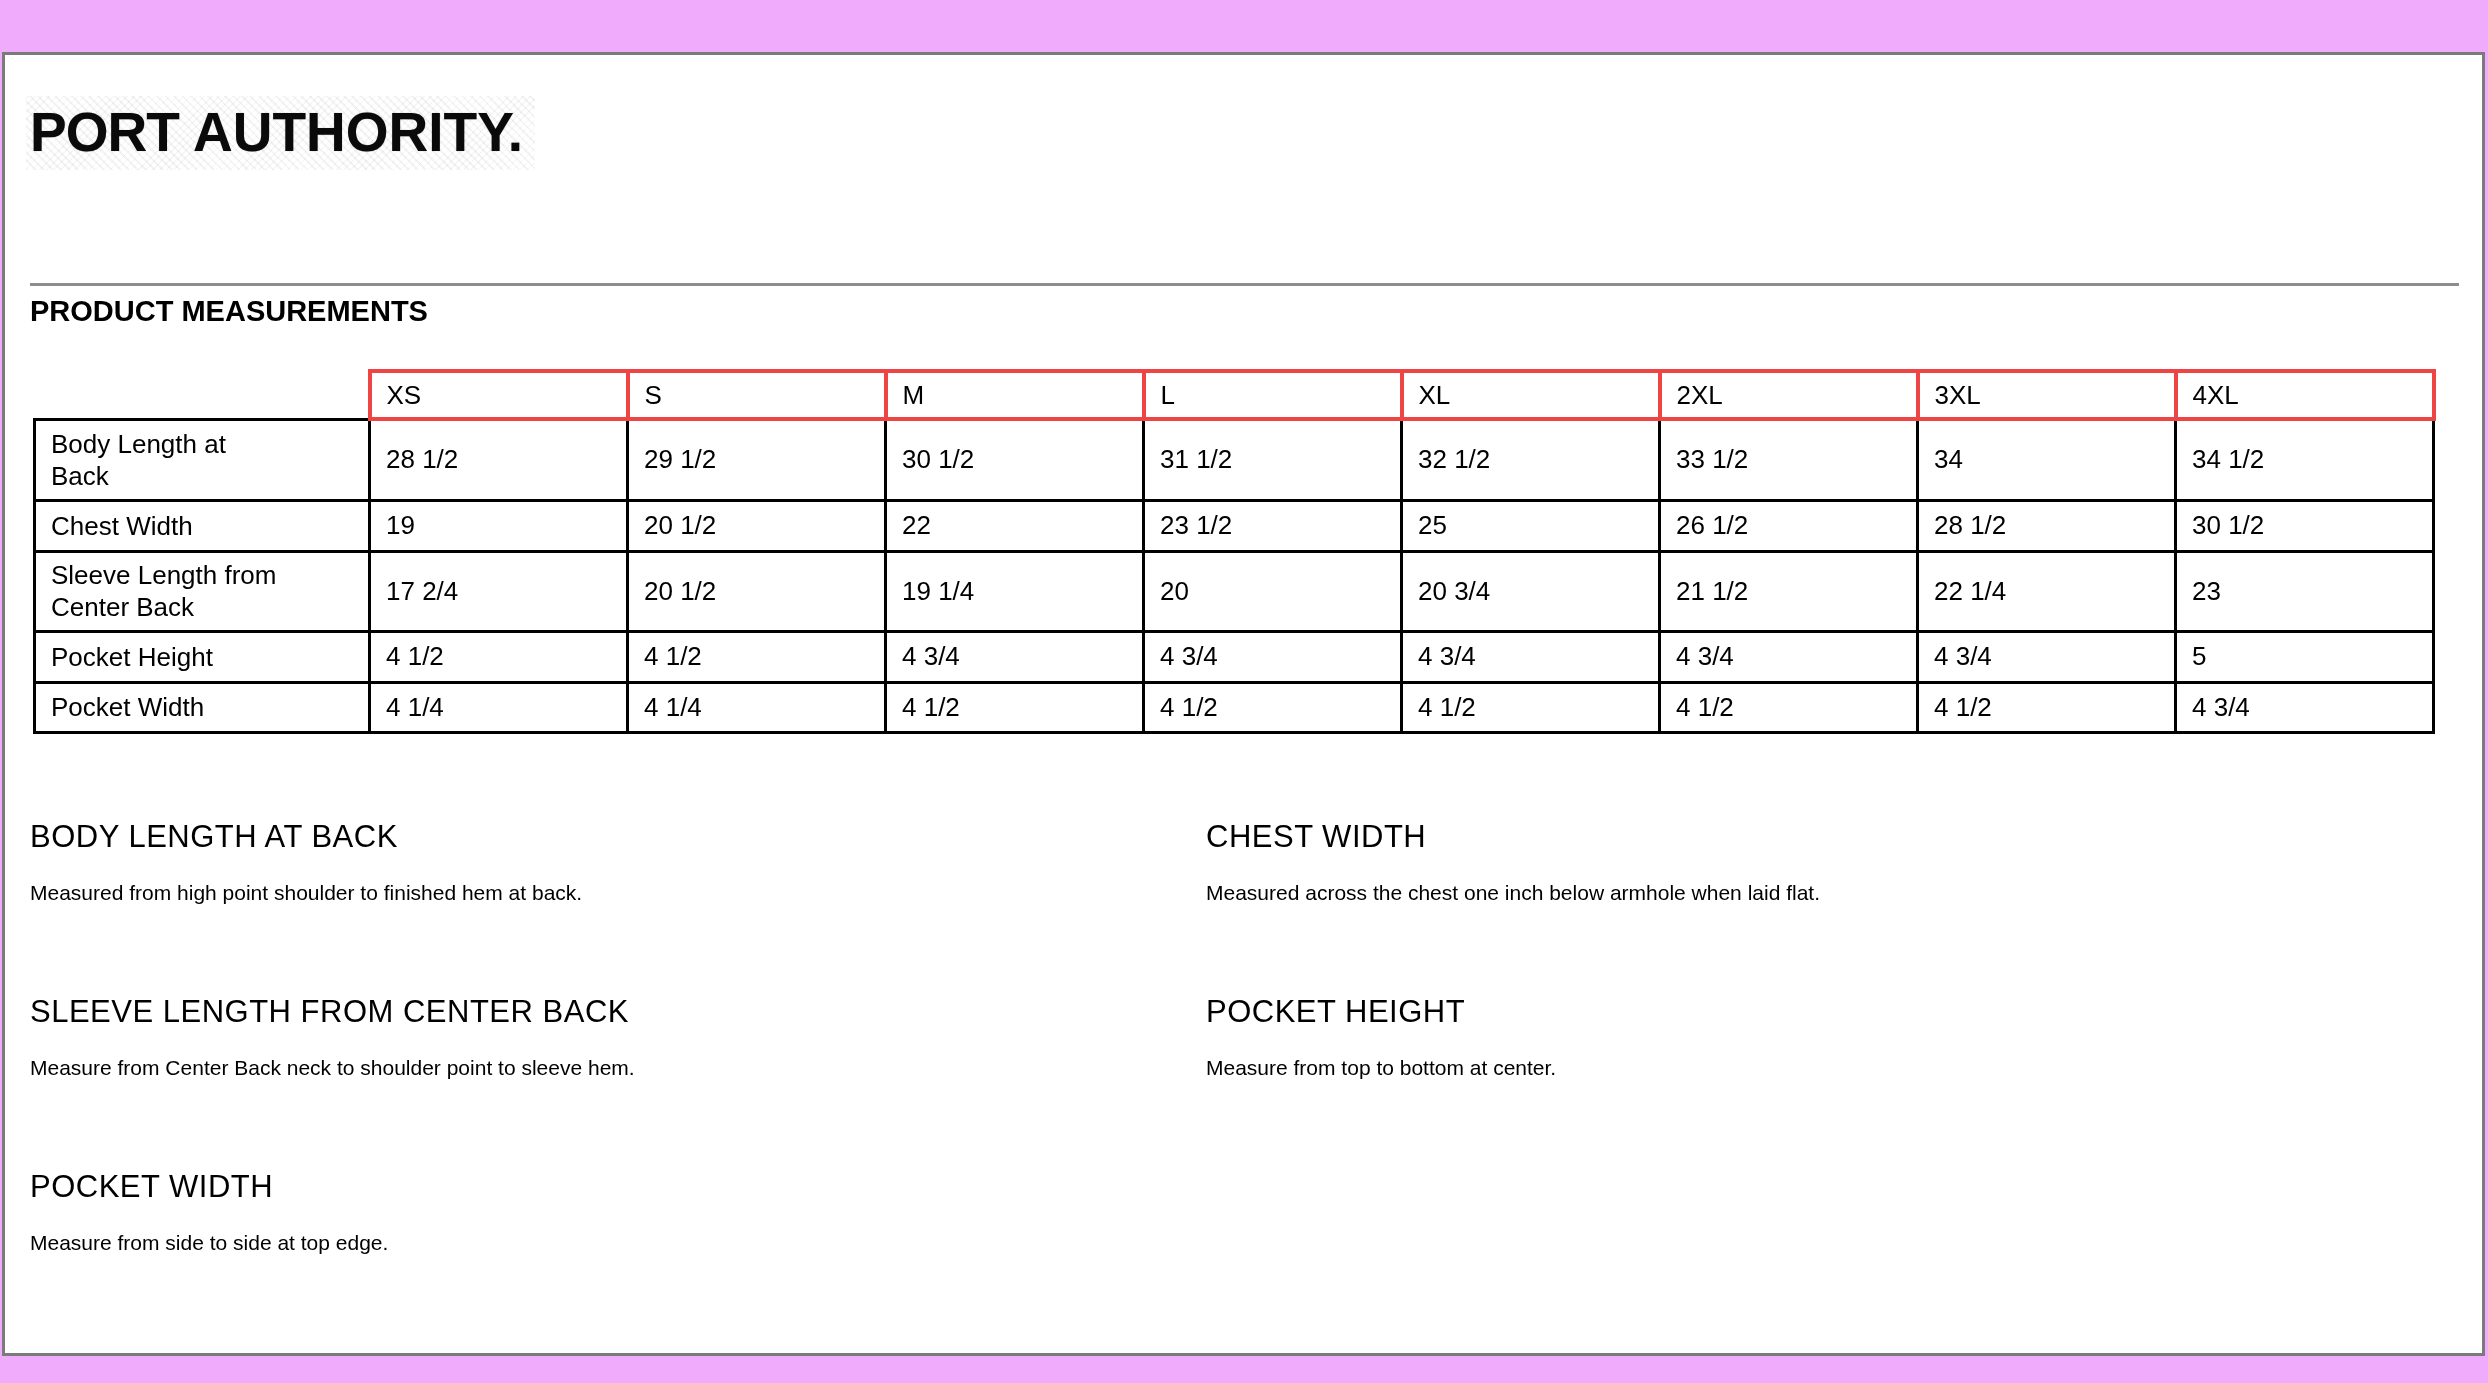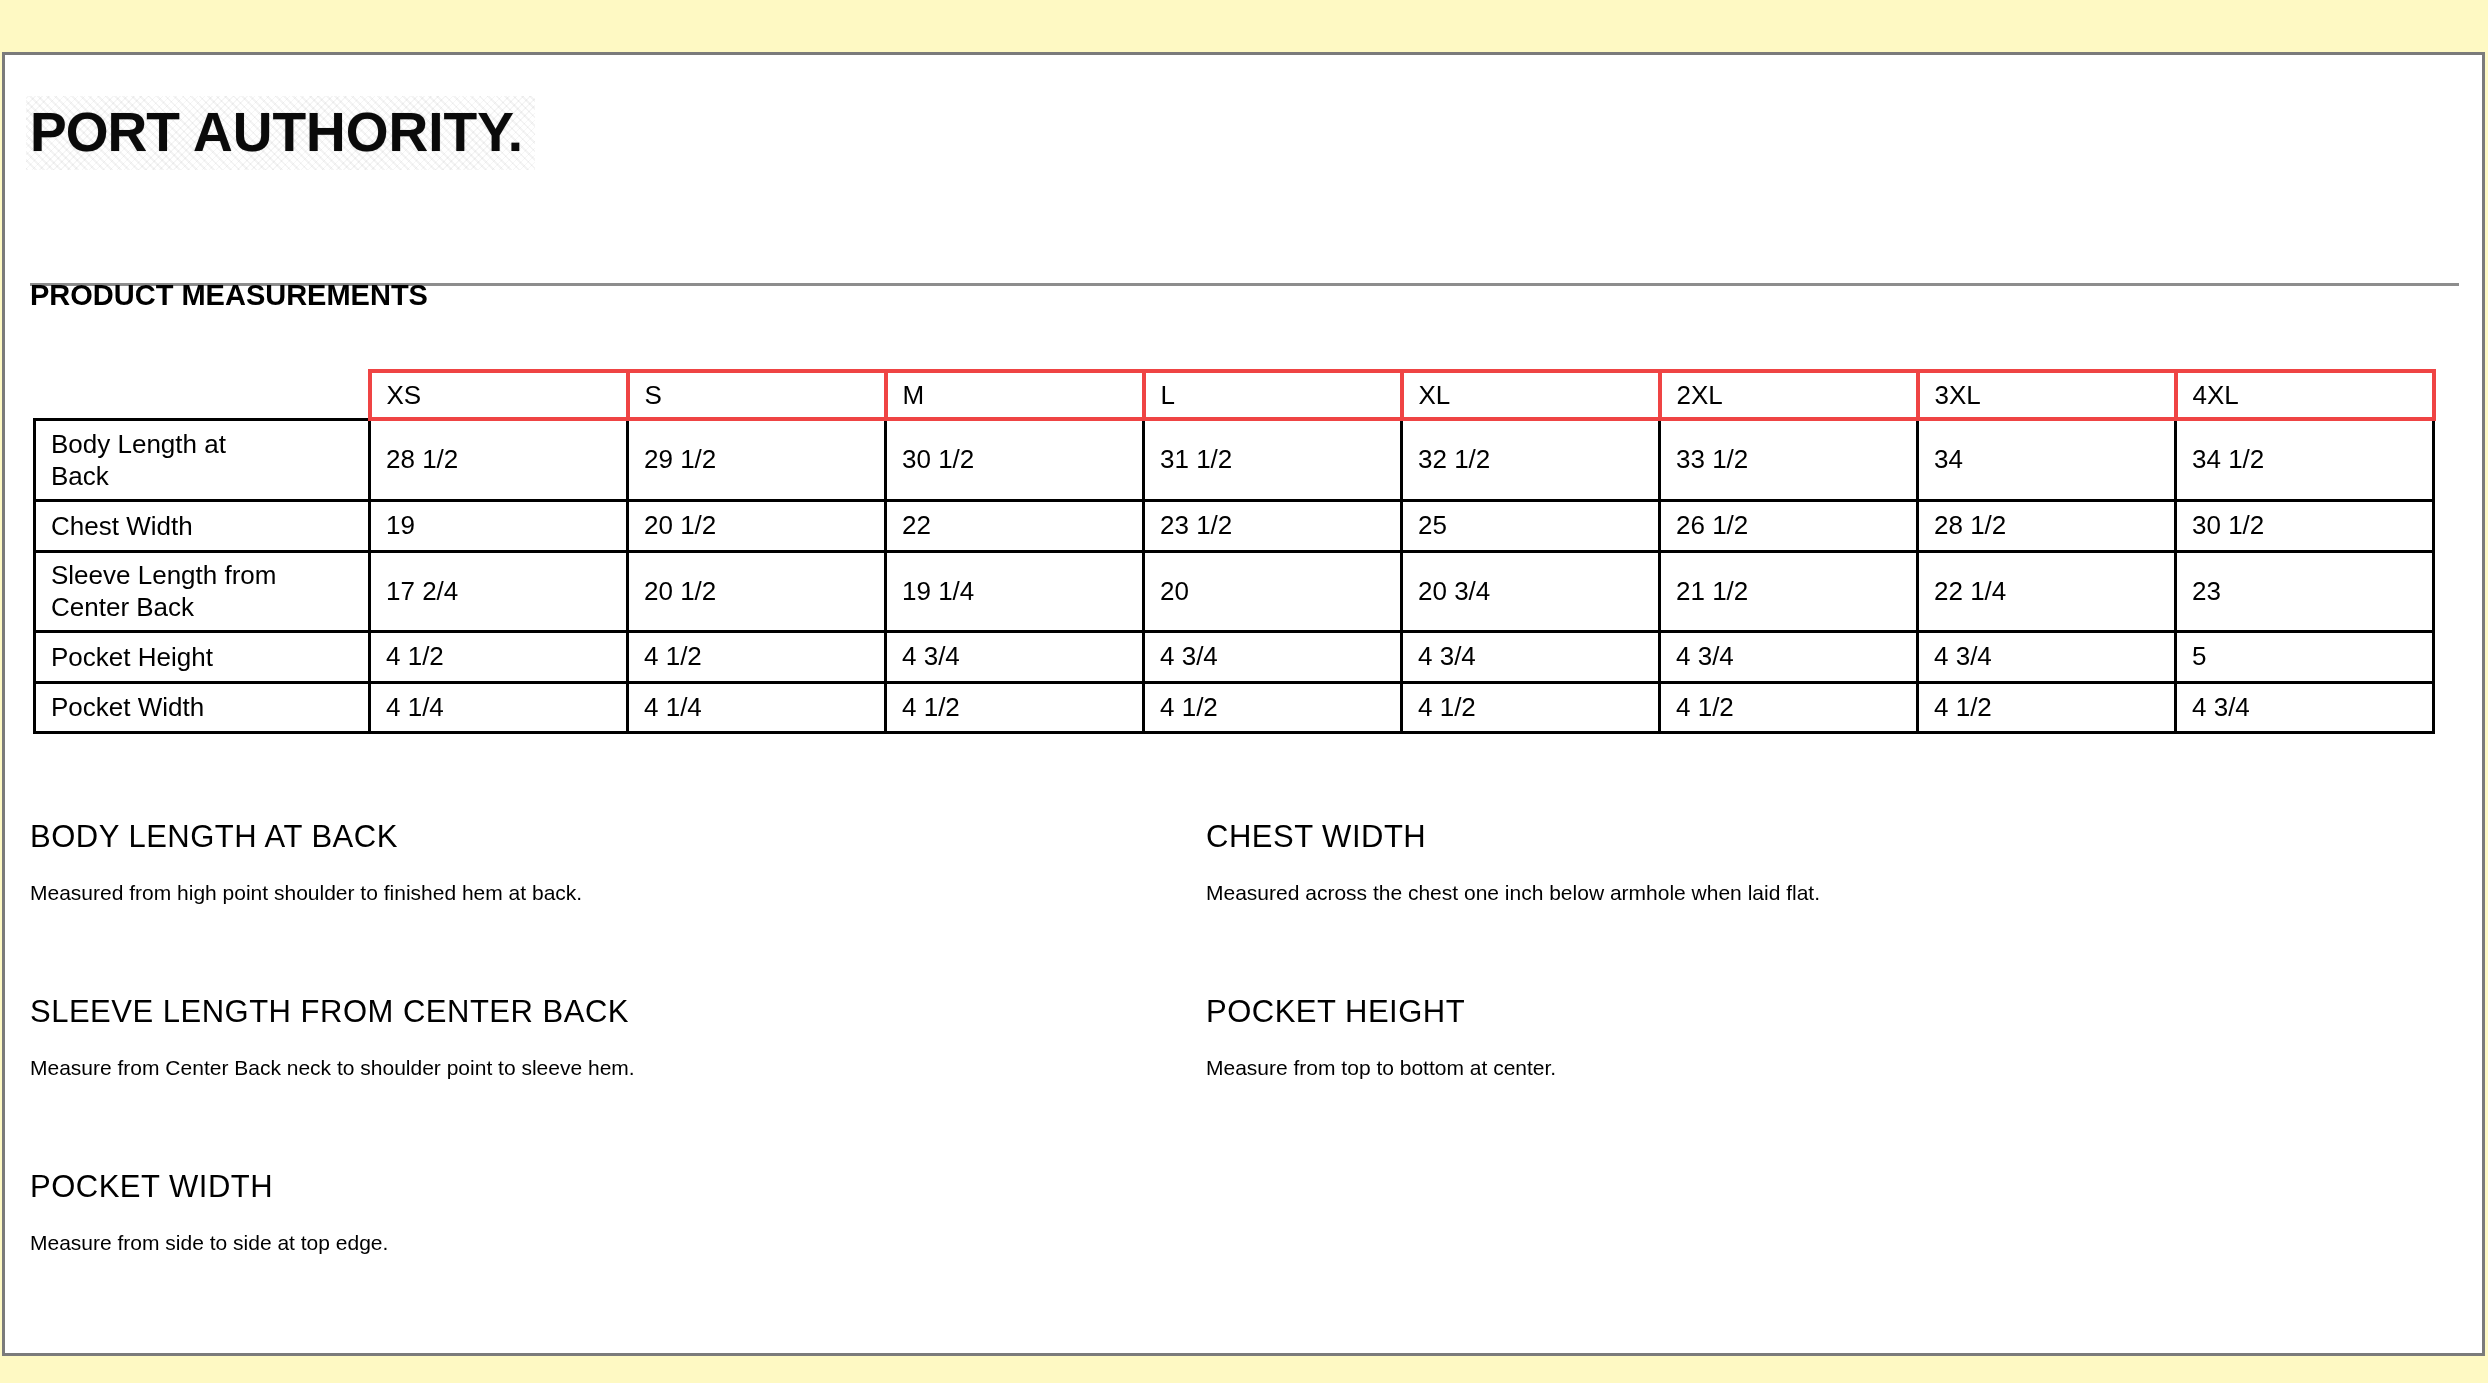--- a/index.html
+++ b/index.html
@@ -1,19 +1,19 @@
 <!DOCTYPE html>
 <html><head>
 <meta charset="utf-8">
 <style>
   html, body { margin:0; padding:0; background:#ffffff; }
   .page {
     position:relative;
     width:2488px; height:1383px;
-    background:#fef9c3;
+    background:#f0abfc;
     font-family:"Liberation Sans","DejaVu Sans",sans-serif;
     color:#000;
     overflow:hidden;
   }
   .frame {
     position:absolute; left:2px; top:52px; right:3px; bottom:27px;
     border:3px solid #7b7b7b;
     background:#ffffff;
   }
   .logo {
@@ -27,21 +27,21 @@
       repeating-linear-gradient(45deg, rgba(0,0,0,0.045) 0 2px, transparent 2px 6px),
       repeating-linear-gradient(-45deg, rgba(0,0,0,0.035) 0 1px, transparent 1px 5px);
   }
   .logo-port { font-weight:700; }
   .logo-auth { font-weight:900; letter-spacing:0; }
   .rule {
     position:absolute; left:30px; top:283px; width:2429px; height:3px;
     background:#8d8d8d;
   }
   .section-title {
-    position:absolute; left:30px; top:277px; margin:0;
+    position:absolute; left:30px; top:293px; margin:0;
     font-size:29px; font-weight:700; line-height:36px;
   }
   .table-wrap { position:absolute; left:33px; top:369px; }
   table { border-collapse:collapse; table-layout:fixed; width:2402px; }
   col.c-label { width:335px; }
   col.c-size  { width:258px; }
   th, td {
     font-weight:400; font-size:26px; text-align:left;
     padding:0 8px 0 15px; vertical-align:middle; color:#000;
     overflow:hidden;

